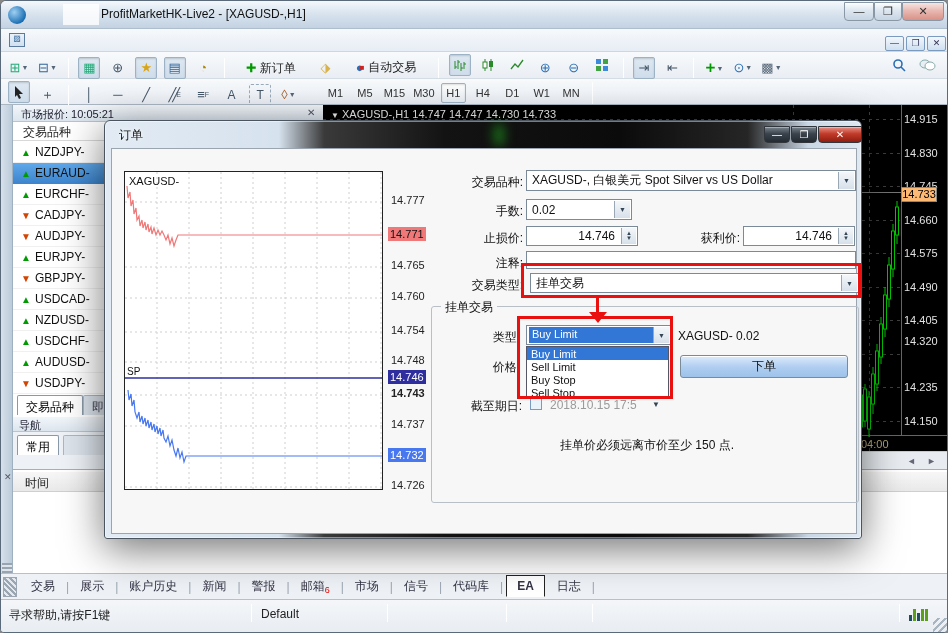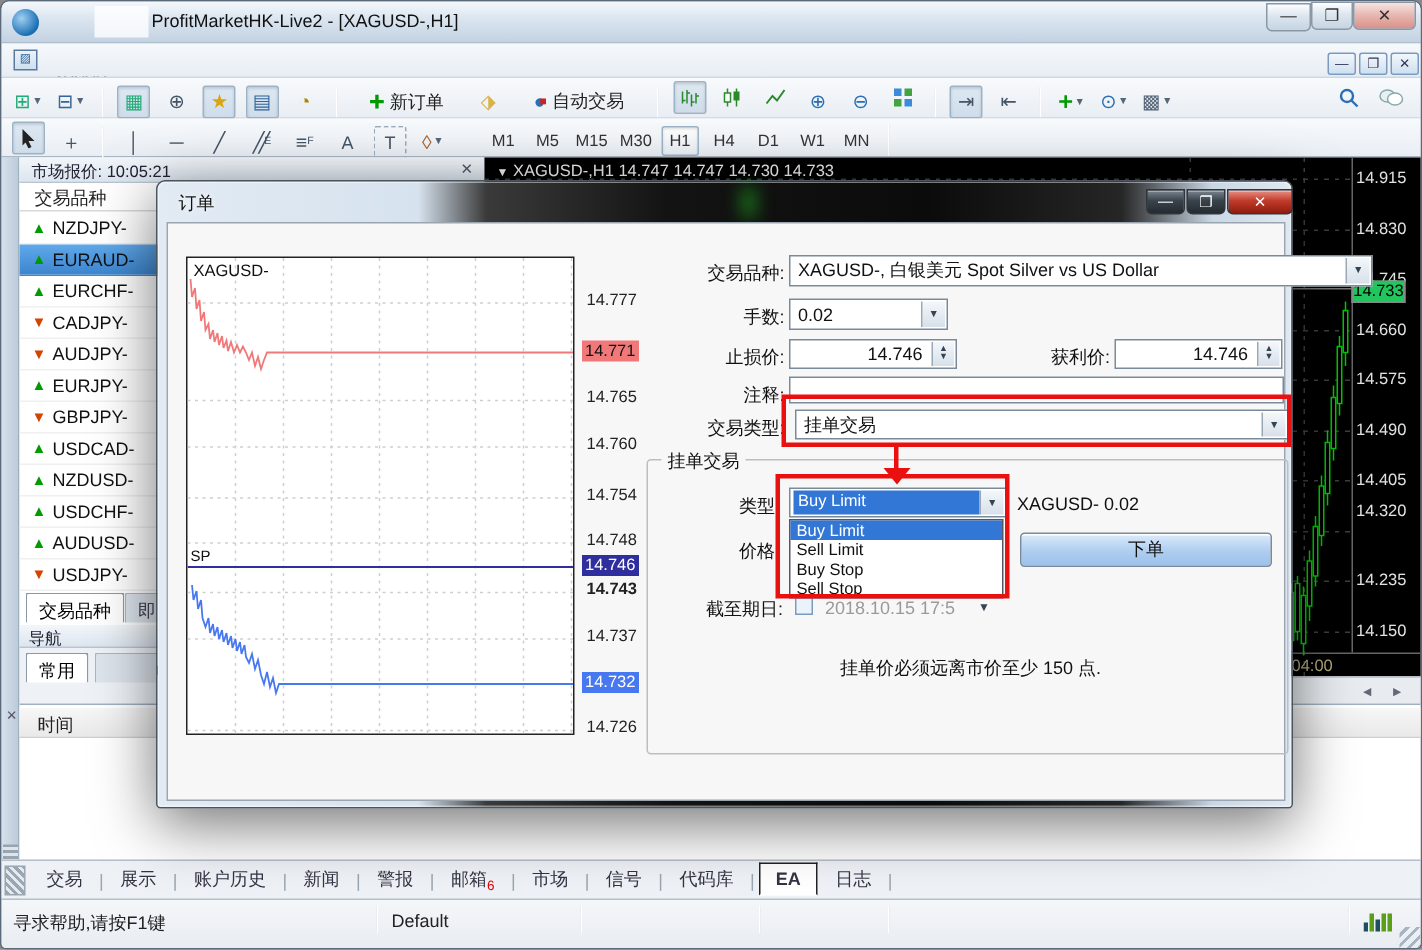--- a/index.html
+++ b/index.html
@@ -51,21 +51,21 @@
   .badge{color:#e00000;font-size:9px;vertical-align:sub;}
   
   #statusbar{left:0;top:598px;width:948px;height:50px;background:linear-gradient(#f4f6f9,#e2e8ee);border-top:1px solid #b6c0ca;font-size:12px;color:#222;}
   .sb-sep{position:absolute;top:4px;width:1px;height:18px;background:#b8c2cc;border-right:1px solid #fff;}
   
   #chart{left:322px;top:104px;width:626px;height:346px;background:#000;overflow:hidden;}
   .hgrid{position:absolute;left:0;width:578px;height:1px;background:repeating-linear-gradient(90deg,#3e3e3e 0 3px,transparent 3px 7px);}
   .vgrid{position:absolute;top:0;width:1px;height:346px;background:repeating-linear-gradient(#3e3e3e 0 3px,transparent 3px 7px);}
   .ax-label{position:absolute;left:581px;width:45px;font-size:11px;color:#e2e2e2;}
   #chart-title{position:absolute;left:8px;top:3px;font-size:11px;color:#efefef;}
-  #cur-price{position:absolute;left:578px;top:82px;width:36px;height:15px;background:#22c55e;color:#000;font-size:11px;text-align:center;border:1px solid #888;}
+  #cur-price{position:absolute;left:578px;top:82px;width:36px;height:15px;background:#fdba74;color:#000;font-size:11px;text-align:center;border:1px solid #888;}
   #chart-scroll{left:322px;top:450px;width:626px;height:18px;background:#e8ecf0;border-top:1px solid #c2ccd6;}
   .scroll-arrow{position:absolute;top:4px;font-size:9px;color:#667;}
   
   #dialog{left:103px;top:119px;width:758px;height:419px;border-radius:6px 6px 3px 3px;border:1px solid #4a5560;
           background:linear-gradient(90deg,#e2ebf4 0,#d6e2ee 23%,#3a3a3a 29%,#131313 45%,#0b0b0b 68%,#262626 85%,#c9d6e4 93%,#e0e9f2 100%);
           box-shadow:0 10px 40px rgba(0,0,0,.55), inset 0 0 0 1px rgba(255,255,255,.45);}
   #dlg-title{position:absolute;left:14px;top:6px;font-size:12px;color:#111;text-shadow:0 0 4px #fff;}
   #dlg-content{position:absolute;left:6px;top:27px;width:746px;height:386px;background:#f7f7f7;border:1px solid #9aa5b0;}
   .dlg-btn{position:absolute;top:5px;height:17px;border:1px solid #30363c;border-radius:0 0 4px 4px;display:flex;align-items:center;justify-content:center;
            font-size:10px;color:#fff;background:linear-gradient(#7b8690,#3a434c 45%,#242b32);box-shadow:inset 0 1px 0 rgba(255,255,255,.35);}
@@ -425,21 +425,21 @@
       <span class="tick-label" style="left:279px;top:141px;">14.760</span>
       <span class="tick-label" style="left:279px;top:175px;">14.754</span>
       <span class="tick-label" style="left:279px;top:205px;">14.748</span>
       <span class="price-chip" style="left:276px;top:221px;background:#2e2e9e;color:#fff;">14.746</span>
       <span class="tick-label" style="left:279px;top:238px;font-weight:bold;">14.743</span>
       <span class="tick-label" style="left:279px;top:269px;">14.737</span>
       <span class="price-chip" style="left:276px;top:299px;background:#4878f0;color:#fff;">14.732</span>
       <span class="tick-label" style="left:279px;top:330px;">14.726</span>
 
       <span class="frm-label" style="left:321px;top:25px;width:90px;">交易品种:</span>
-      <div class="combo" style="left:414px;top:21px;width:389px;">
+      <div class="combo" style="left:414px;top:21px;width:330px;">
         <span>XAGUSD-, 白银美元 Spot Silver vs US Dollar</span>
           <span class="dd">▼</span>
       </div>
 
       <span class="frm-label" style="left:321px;top:54px;width:90px;">手数:</span>
       <div class="combo" style="left:414px;top:50px;width:106px;">
         <span>0.02</span>
           <span class="dd">▼</span>
       </div>
 

